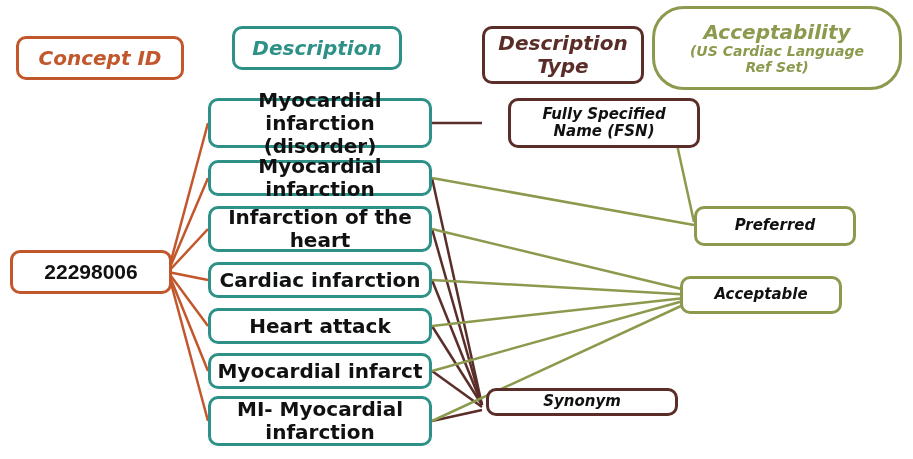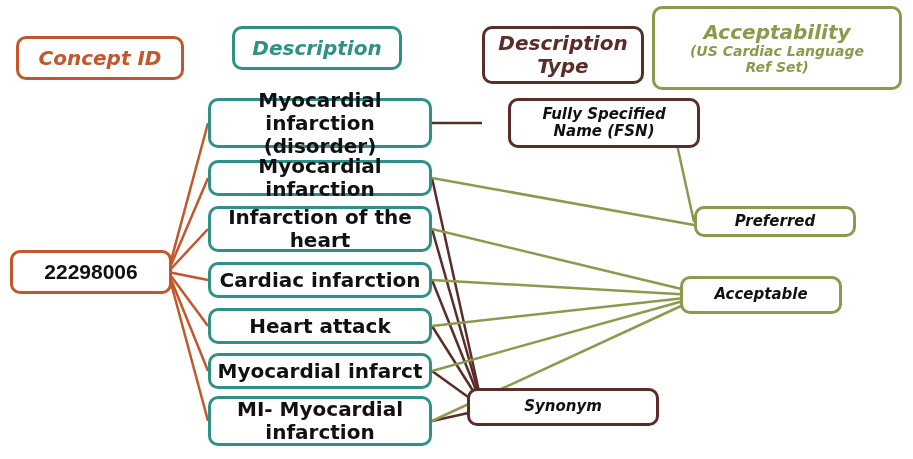--- a/index.html
+++ b/index.html
@@ -104,21 +104,21 @@
     </g>
   </svg>
 
   <div class="box header hdr-orange" style="left:16px; top:36px; width:168px; height:44px;">Concept ID</div>
 
   <div class="box header hdr-teal" style="left:232px; top:26px; width:170px; height:44px;">Description</div>
 
   <div class="box header hdr-brown" style="left:482px; top:26px; width:162px; height:58px;">Description
 Type</div>
 
-  <div class="box header hdr-olive" style="left:652px; top:6px; width:250px; height:84px; flex-direction:column;">
+  <div class="box header hdr-olive" style="left:652px; top:6px; width:250px; height:84px; flex-direction:column;border-radius:32px;">
     <span class="title">Acceptability</span>
     <span class="sub">(US Cardiac Language
 Ref Set)</span>
   </div>
 
   <div class="box concept-box" style="left:10px; top:250px; width:162px; height:44px;">22298006</div>
 
   <div class="box desc-box" style="left:208px; top:98px; width:224px; height:50px;">Myocardial infarction
 (disorder)</div>
 
@@ -132,19 +132,19 @@
   <div class="box desc-box" style="left:208px; top:308px; width:224px; height:36px;">Heart attack</div>
 
   <div class="box desc-box" style="left:208px; top:353px; width:224px; height:36px;">Myocardial infarct</div>
 
   <div class="box desc-box" style="left:208px; top:396px; width:224px; height:50px;">MI- Myocardial
 infarction</div>
 
   <div class="box type-box" style="left:508px; top:98px; width:192px; height:50px;">Fully Specified
 Name (FSN)</div>
 
-  <div class="box type-box" style="left:467px; top:388px; width:192px; height:38px;">Synonym</div>
+  <div class="box type-box" style="left:486px; top:388px; width:192px; height:28px;">Synonym</div>
 
-  <div class="box acc-box" style="left:694px; top:206px; width:162px; height:31px;">Preferred</div>
+  <div class="box acc-box" style="left:694px; top:206px; width:162px; height:40px;">Preferred</div>
 
   <div class="box acc-box" style="left:680px; top:276px; width:162px; height:38px;">Acceptable</div>
 
 </div>
 
 </body></html>

